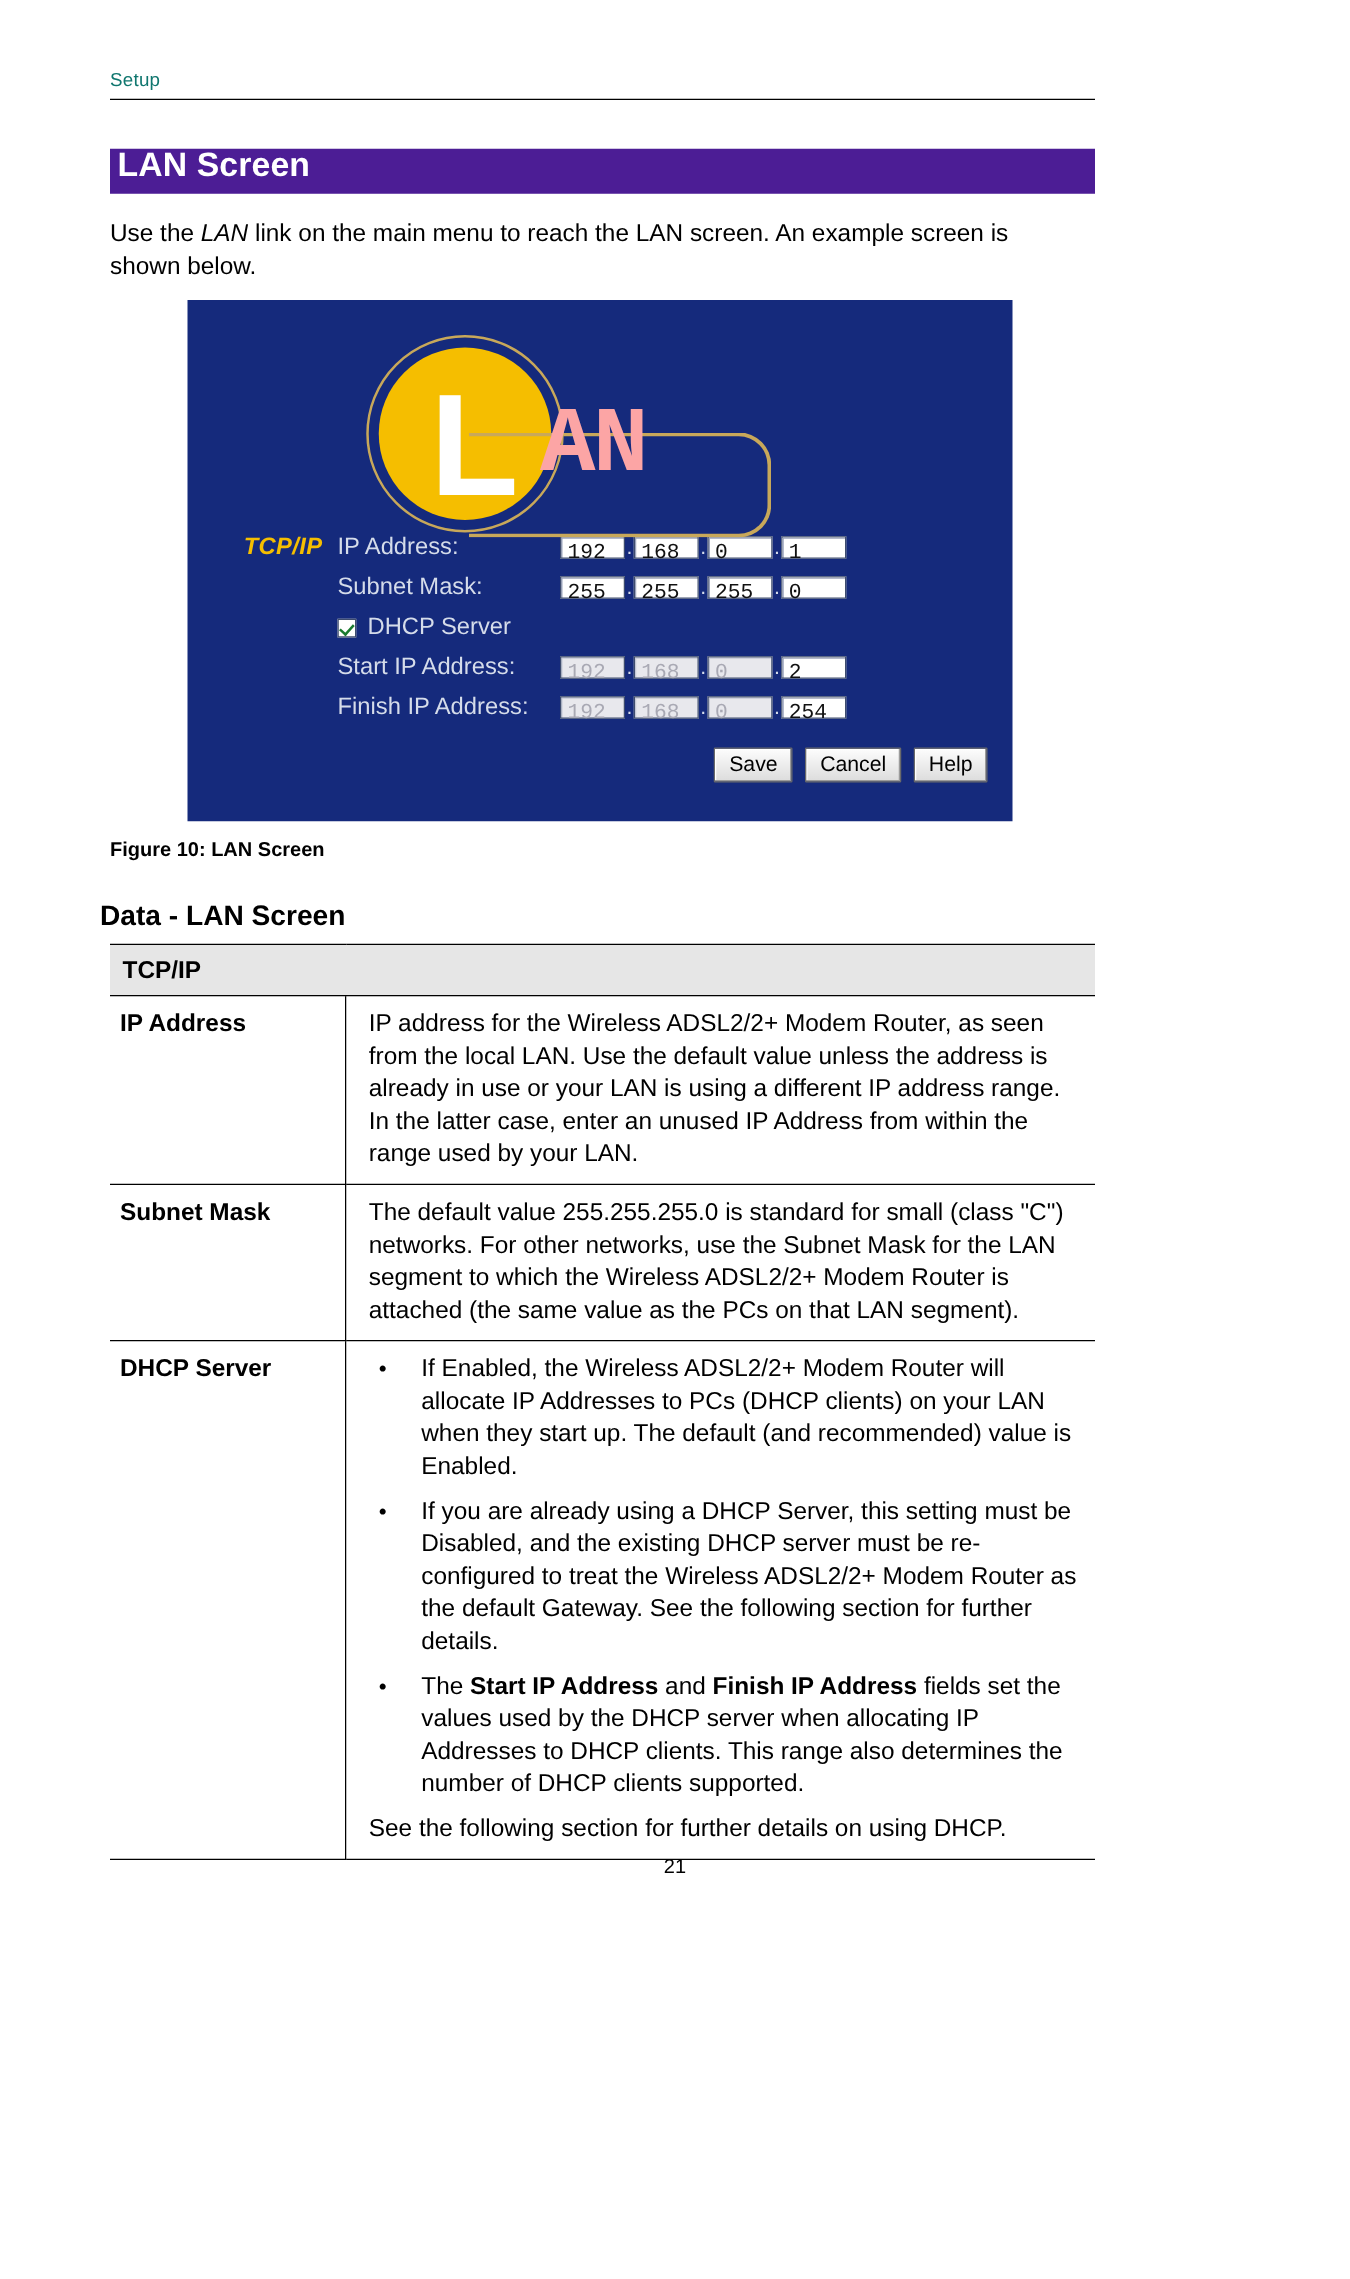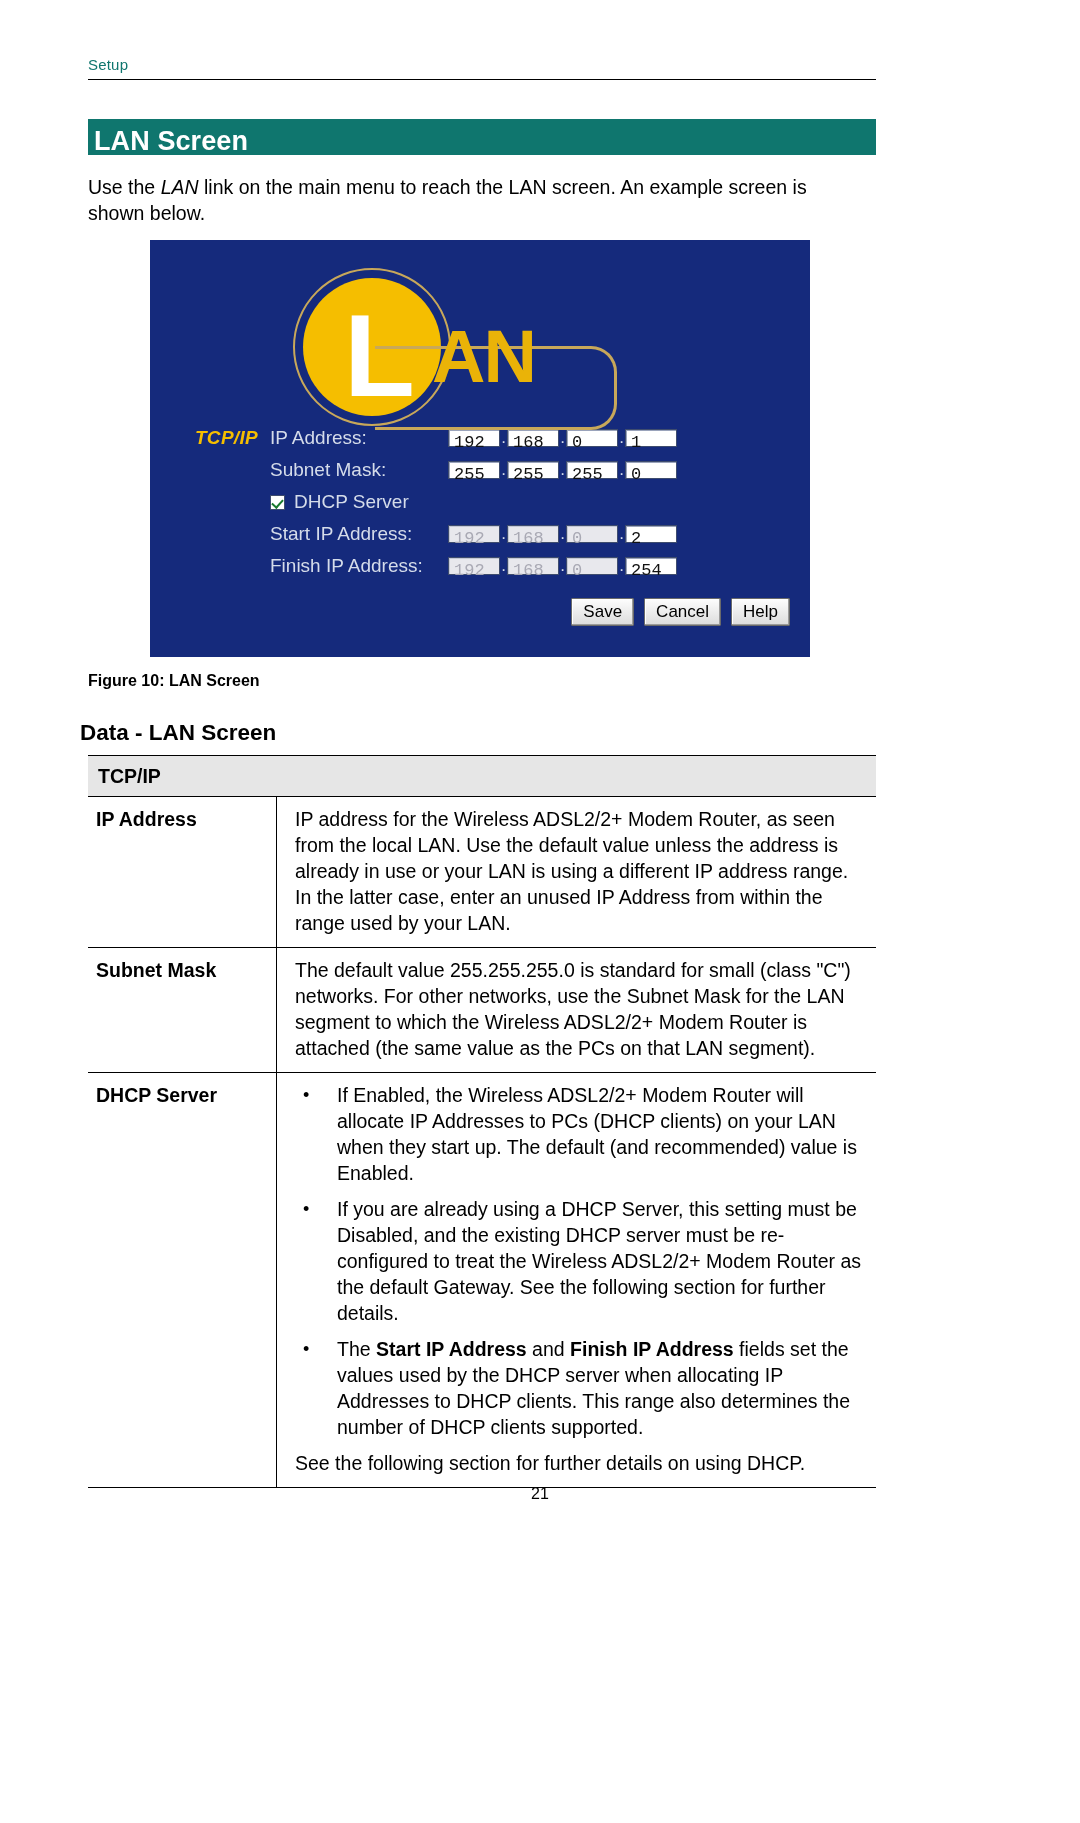--- a/index.html
+++ b/index.html
@@ -42,23 +42,23 @@
     width: 788px;
   }
 
   
   .title-banner {
     position: absolute;
     left: 88px;
     top: 119px;
     width: 788px;
     height: 36px;
-    background: #0f766e;
+    background: #4c1d95;
     display: flex;
-    align-items: flex-end;
+    align-items: flex-start;
   }
   .title-banner .title-text {
     color: #ffffff;
     font-size: 27px;
     font-weight: bold;
     padding-left: 6px;
     letter-spacing: .1px;
     line-height: 1;
   }
 
@@ -121,24 +121,25 @@
     color: #ffffff;
     line-height: 1;
     font-family: "Liberation Sans", sans-serif;
   }
   .logo-AN {
     position: absolute;
     left: 282px;
     top: 62px;
     font-size: 74px;
     font-weight: bold;
-    color: #eab308;
+    color: #fca5a5;
     line-height: 1;
     letter-spacing: -2px;
     z-index: 4;
+    font-family: Liberation Mono, monospace;
   }
   .logo-tail {
     position: absolute;
     left: 225px;
     top: 88px;
     width: 242px;
     height: 84px;
     border: 3px solid #C8A85A;
     border-left: none;
     border-radius: 0 26px 26px 0;

